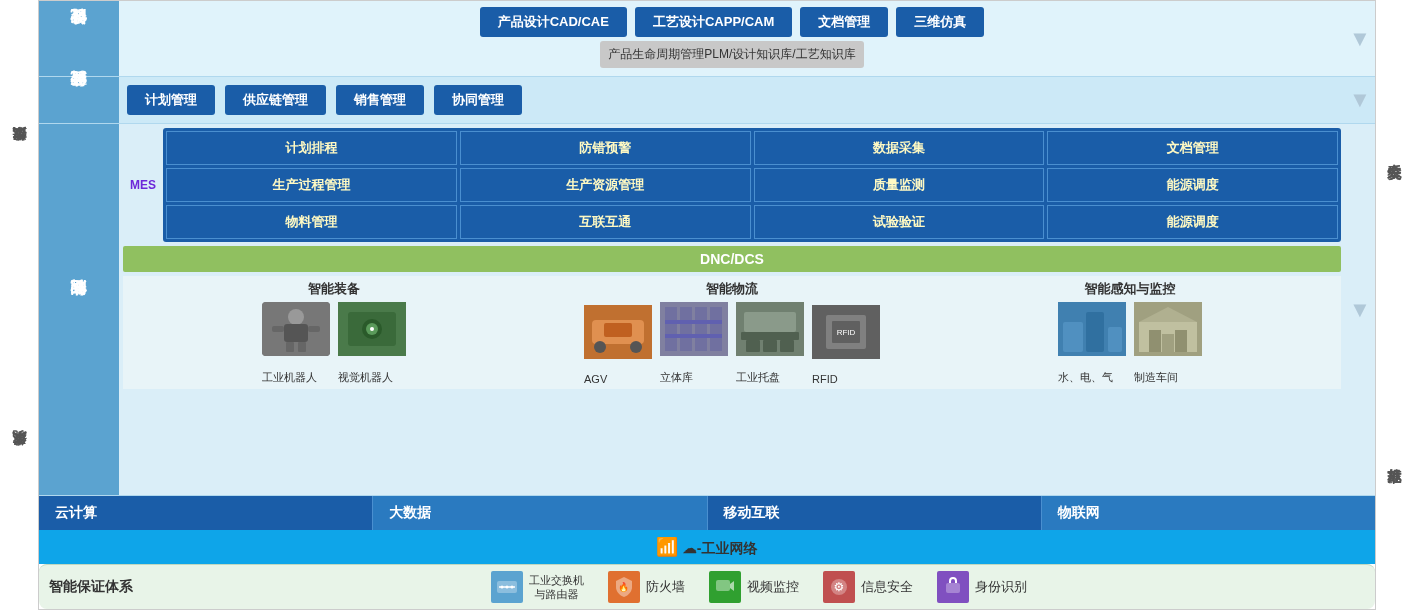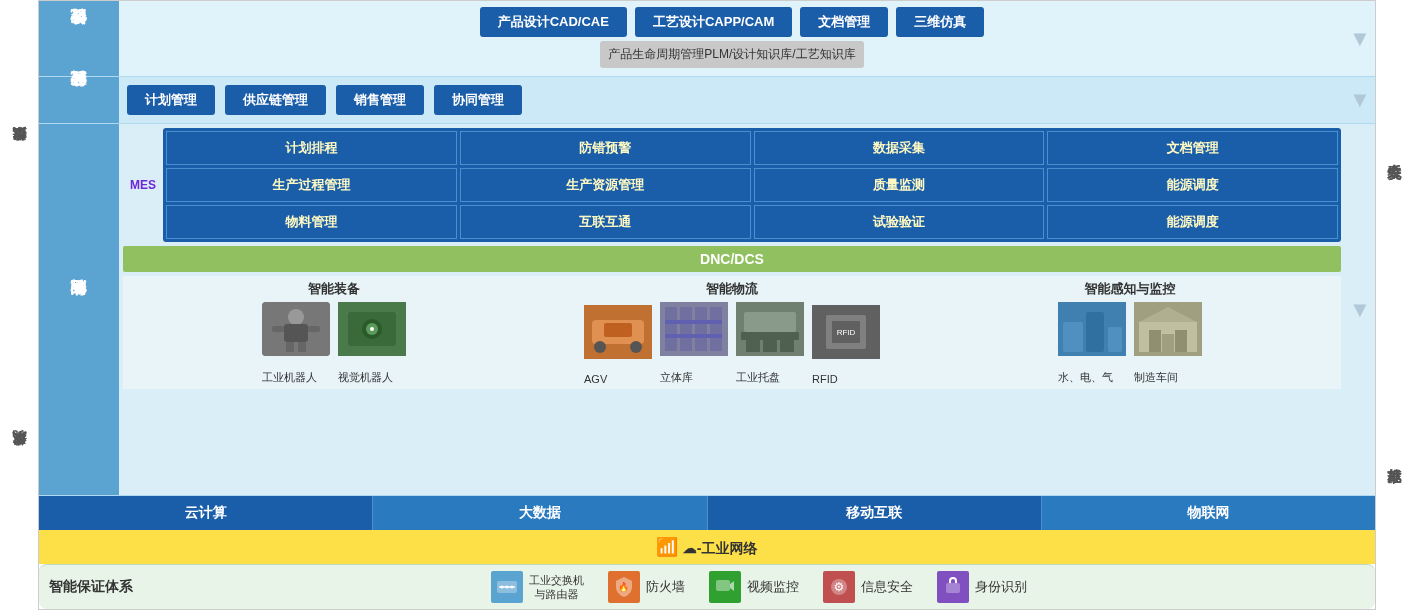--- a/index.html
+++ b/index.html
@@ -264,31 +264,30 @@
 
     
     .row-cloud {
       display: flex;
       background: #1a5da8;
       gap: 0;
     }
     .cloud-cell {
       flex: 1;
       color: #fff;
-      text-align: center;
       padding: 8px 16px;
       font-size: 14px;
       font-weight: bold;
       border-right: 1px solid #4a8fd0;
     }
     .cloud-cell:last-child { border-right: none; }
     .cloud-cell-alt { background: #2a7ac0; }
 
     .row-network {
-      background: #fde047;
+      background: #0ea5e9;
       text-align: center;
       padding: 6px;
       font-size: 14px;
       font-weight: bold;
       color: #333;
     }
 
     .row-guarantee {
       display: flex;
       background: #e8f4e8;

